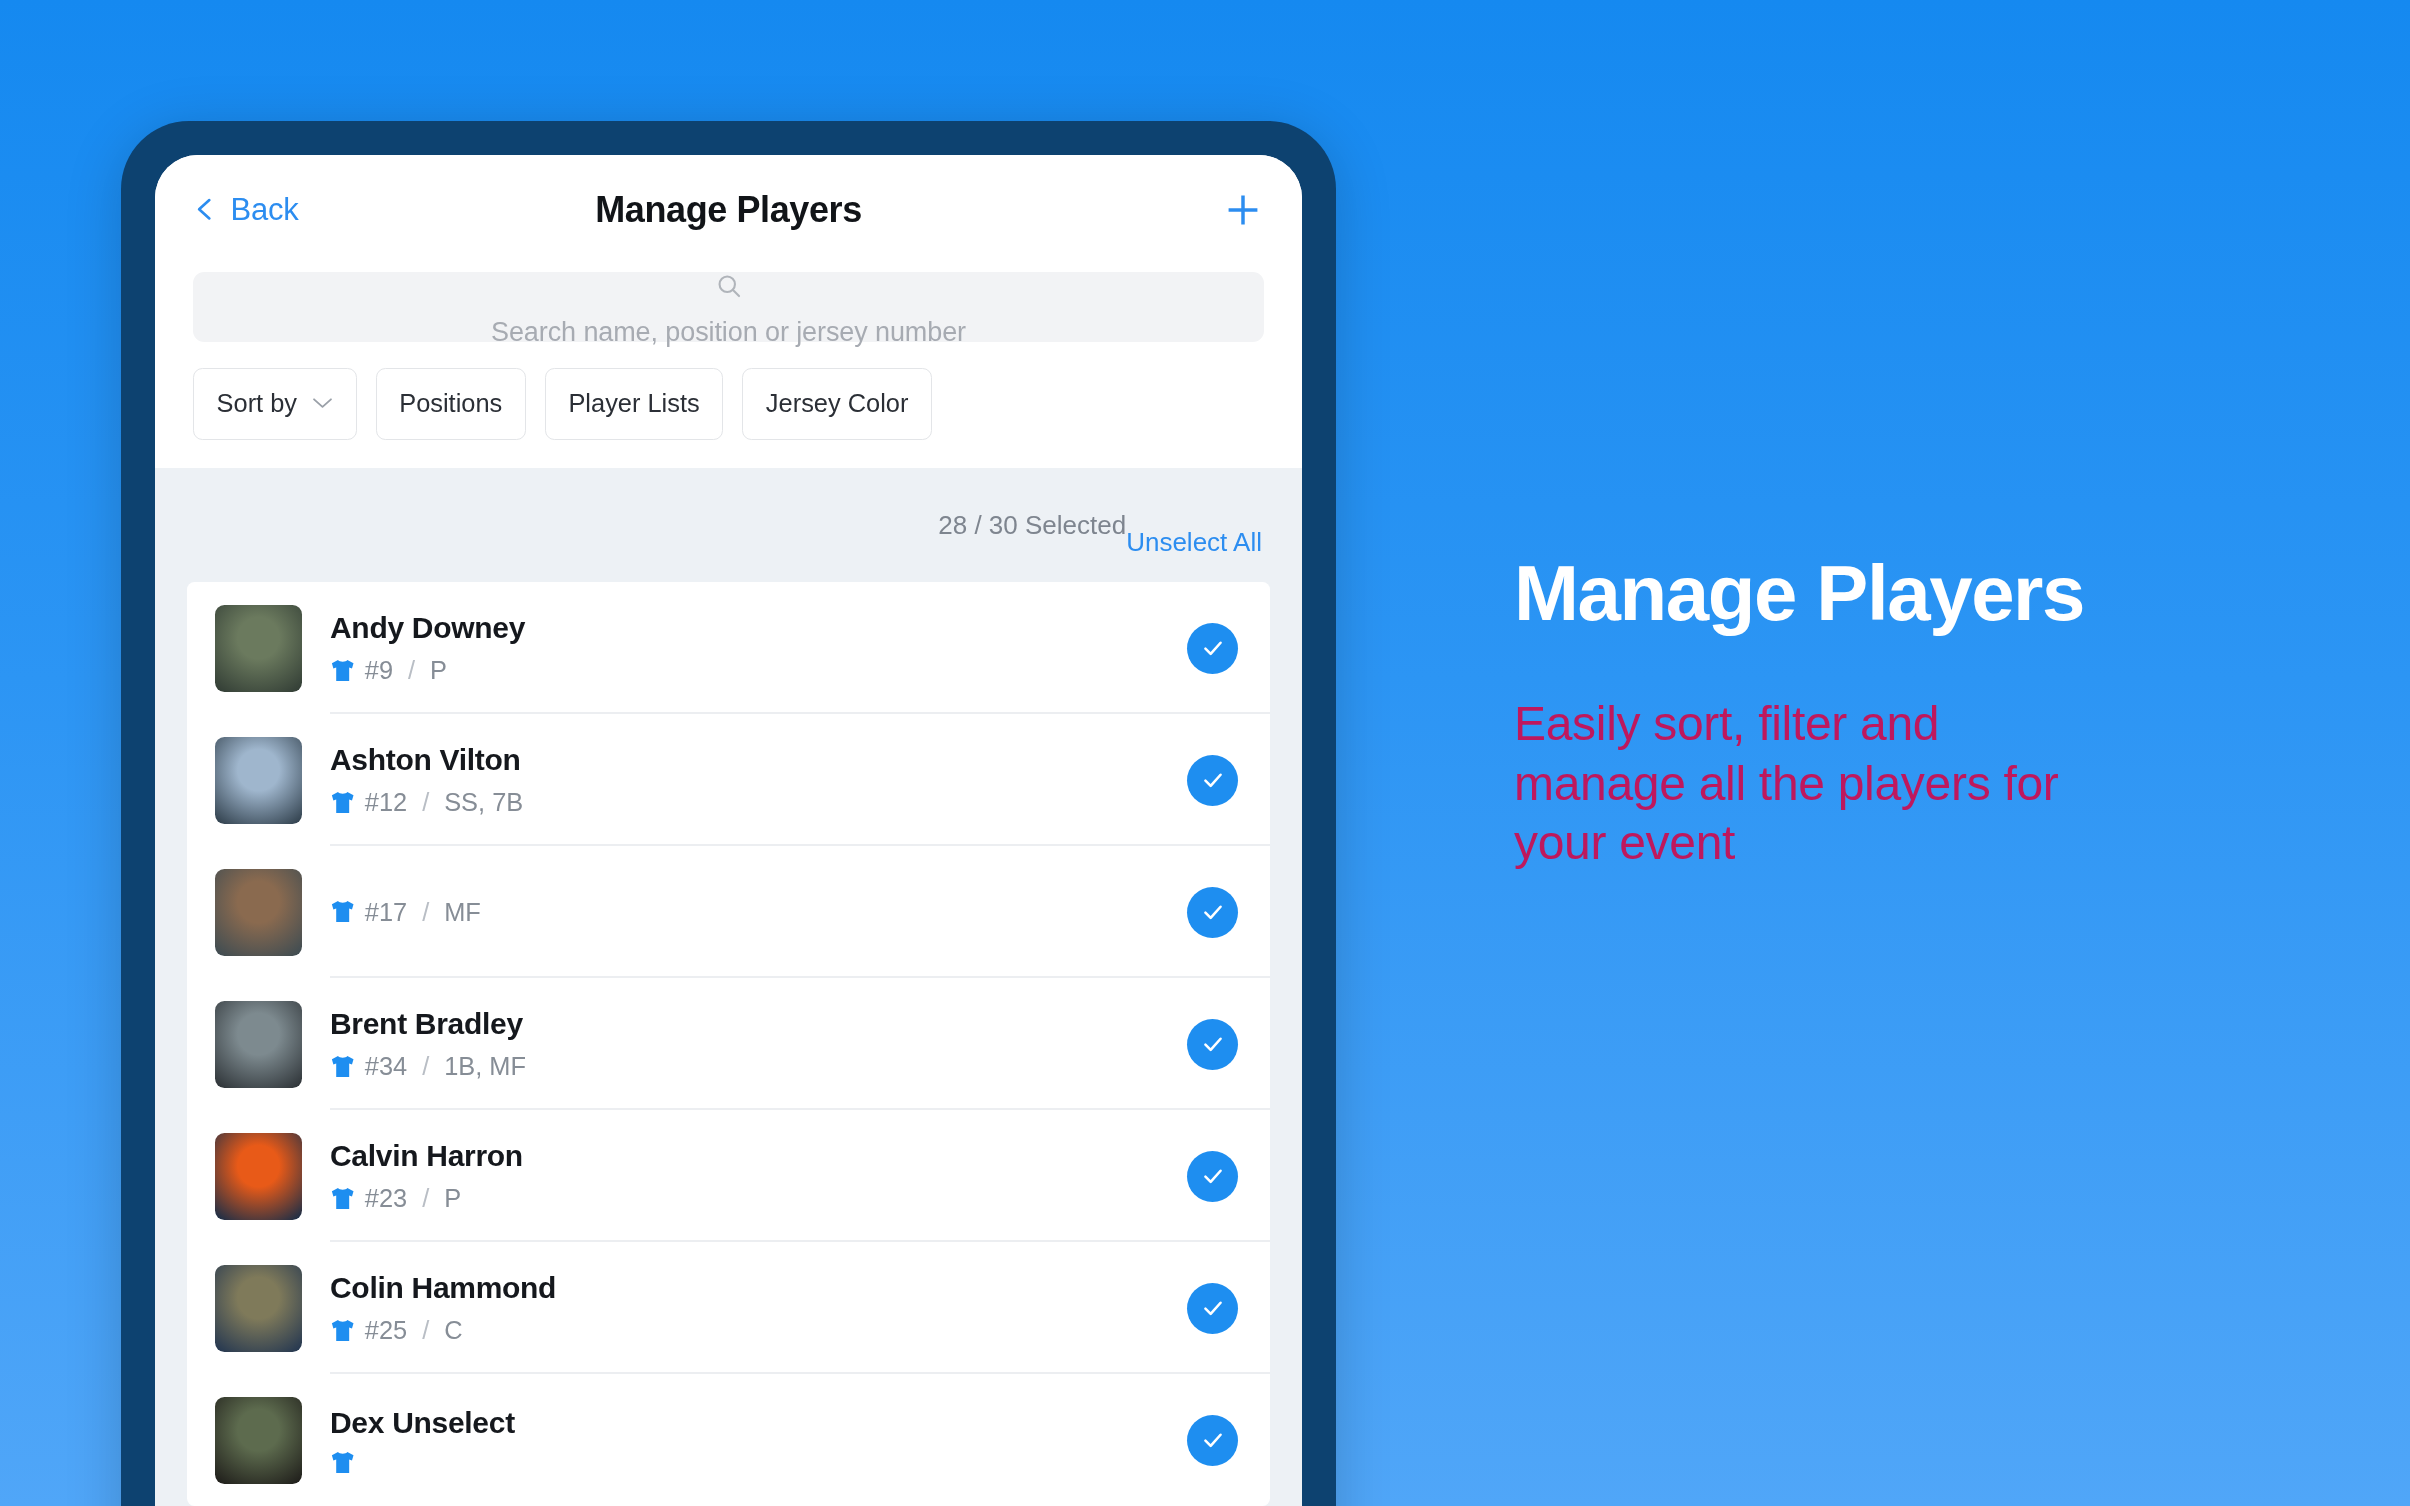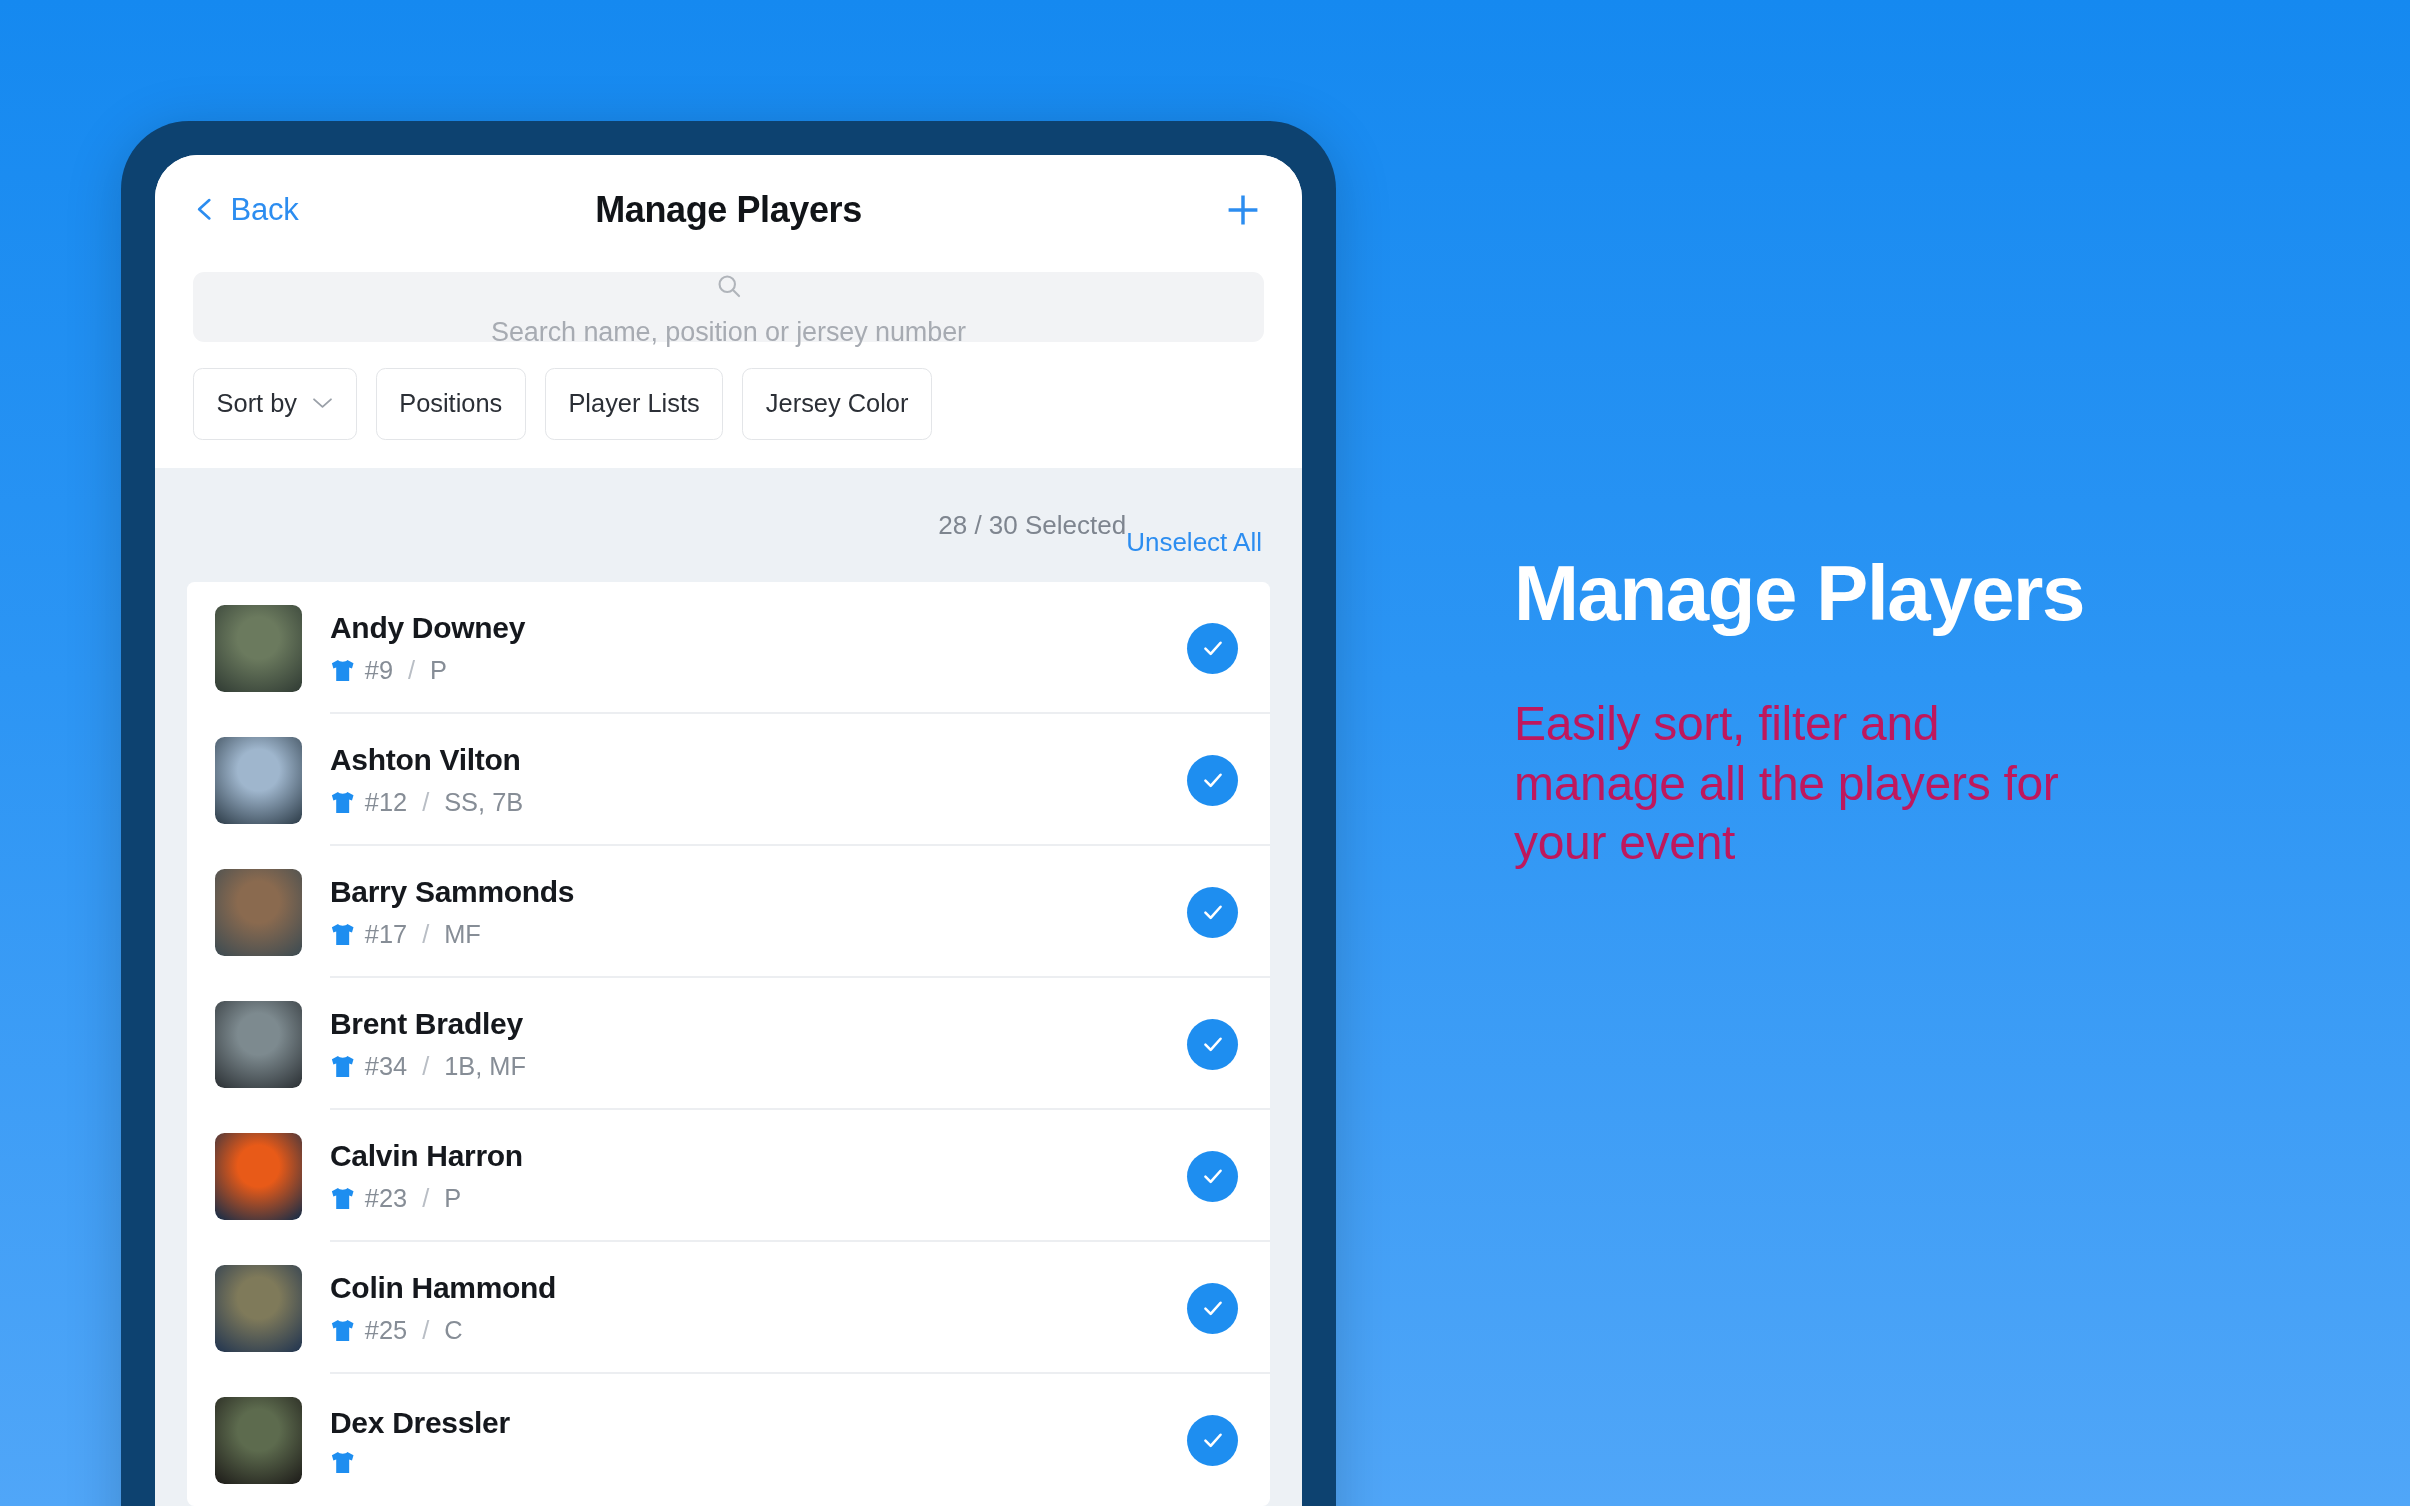--- a/index.html
+++ b/index.html
@@ -363,21 +363,20 @@
             <svg viewBox="0 0 24 24">
               <polyline points="5.5,12.5 10,17 18.5,7.5" fill="none" stroke="#ffffff" stroke-width="2.2" stroke-linecap="round" stroke-linejoin="round"></polyline>
             </svg>
           </div>
           <div class="row-divider"></div>
         </div>
 
         <div class="player-row">
           <div class="avatar" style="background: radial-gradient(circle at 50% 38%, rgb(138, 106, 79) 0%, rgb(138, 106, 79) 30%, rgb(58, 74, 82) 100%);"></div>
           <div class="player-info">
-            <div class="player-name">Barry Sammonds</div>
             <div class="player-meta">
               <svg class="jersey-icon" viewBox="0 0 27 25">
                 <path d="M8.5 1 L2 4.5 L3.6 10 L6.6 9 L6.6 23.5 L20.4 23.5 L20.4 9 L23.4 10 L25 4.5 L18.5 1 C17 3.4 10 3.4 8.5 1 Z" fill="#1e8ef0"></path>
               </svg>
               <span>#17</span>
               <span class="meta-sep">/</span>
               <span>MF</span>
             </div>
           </div>
           <div class="check-btn">
@@ -447,21 +446,21 @@
             <svg viewBox="0 0 24 24">
               <polyline points="5.5,12.5 10,17 18.5,7.5" fill="none" stroke="#ffffff" stroke-width="2.2" stroke-linecap="round" stroke-linejoin="round"></polyline>
             </svg>
           </div>
           <div class="row-divider"></div>
         </div>
 
         <div class="player-row">
           <div class="avatar" style="background: radial-gradient(circle at 50% 38%, rgb(93, 107, 78) 0%, rgb(93, 107, 78) 30%, rgb(28, 26, 24) 100%);"></div>
           <div class="player-info">
-            <div class="player-name">Dex Dressler</div>
+            <div class="player-name">Dex Unselect</div>
             <div class="player-meta">
               <svg class="jersey-icon" viewBox="0 0 27 25">
                 <path d="M8.5 1 L2 4.5 L3.6 10 L6.6 9 L6.6 23.5 L20.4 23.5 L20.4 9 L23.4 10 L25 4.5 L18.5 1 C17 3.4 10 3.4 8.5 1 Z" fill="#1e8ef0"></path>
               </svg>
               <span></span>
               <span class="meta-sep"></span>
               <span></span>
             </div>
           </div>
           <div class="check-btn">

